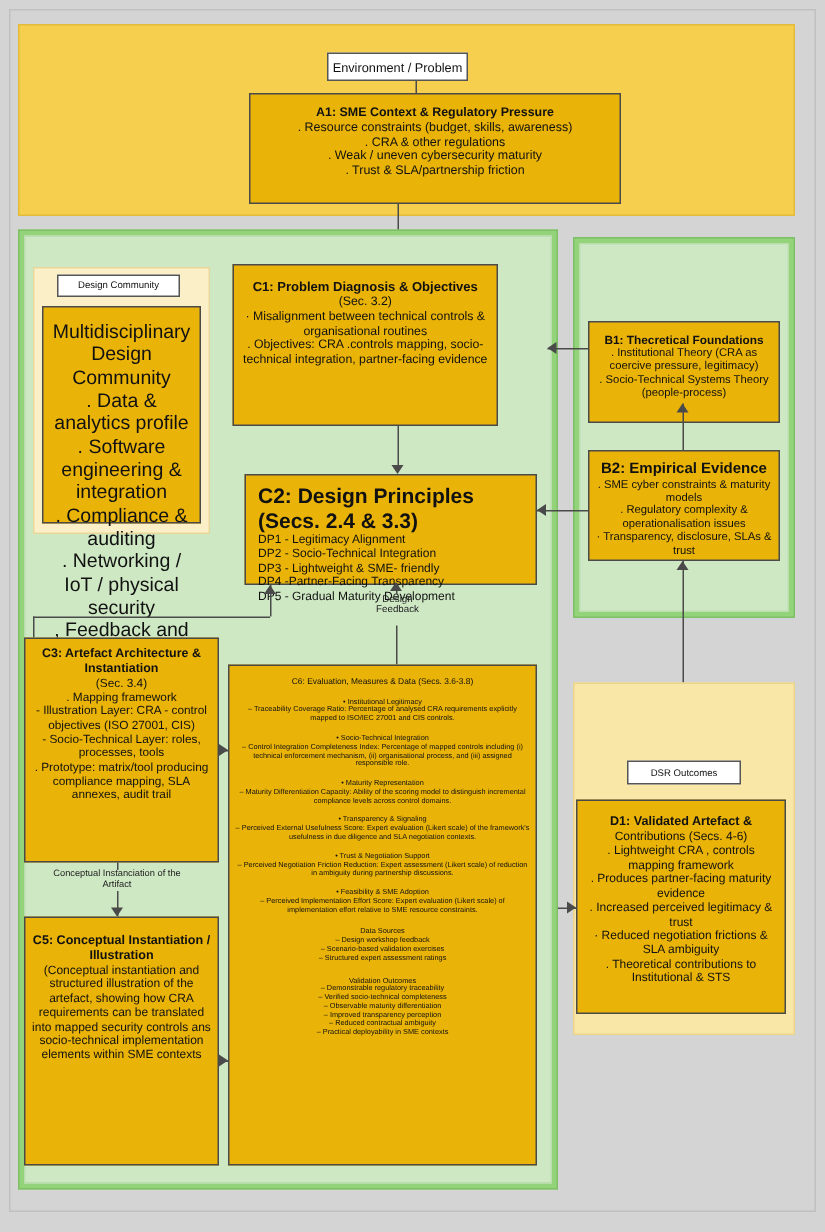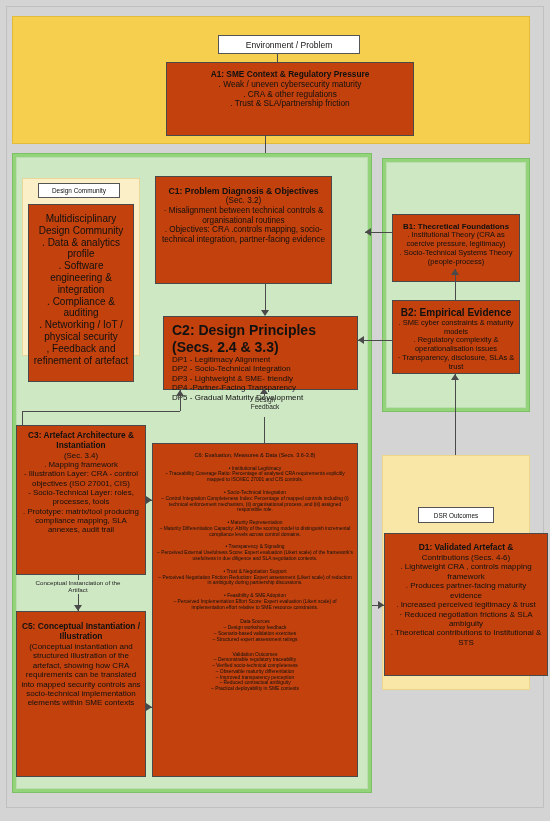--- a/index.html
+++ b/index.html
@@ -13,21 +13,21 @@
   #canvas{position:relative;width:550px;height:821px;}
 
   .frame{
     position:absolute;left:6px;top:6px;width:536px;height:800px;
     background:#d4d4d4;border:1px solid #c0c0c0;
   }
 
   
   .box{
     position:absolute;box-sizing:border-box;
-    background:#c2410c;border:1px solid #4a4a4a;
+    background:#eab308;border:1px solid #4a4a4a;
     text-align:center;line-height:1.18;
     color:#111;
   }
   .tag{
     position:absolute;box-sizing:border-box;
     background:#ffffff;border:1px solid #555;
     text-align:center;color:#111;
     display:flex;align-items:center;justify-content:center;
   }
 
@@ -53,41 +53,42 @@
   .edge-lbl{position:absolute;text-align:center;color:#222;line-height:1.1;}
 </style>
 </head>
 <body>
 
 <div id="canvas">
   <div class="frame"></div>
 
   <div class="panel" id="env-band"></div>
 
-  <div class="tag" style="left:218px;top:35px;width:142px;height:19px;font-size:8.5px;">Environment / Problem</div>
+  <div class="tag" style="left:218px;top:35px;width:94px;height:19px;font-size:8.5px;">Environment / Problem</div>
 
   <div class="box" id="a1-box" style="left:166px;top:62px;width:248px;height:74px;padding:7px 5px 0;font-size:8.3px;">
     <div style="font-weight:bold;">A1: SME Context &amp; Regulatory Pressure</div>
+    <div>. Resource constraints (budget, skills, awareness)</div>
+    <div>. CRA &amp; other regulations</div>
     <div>. Weak / uneven cybersecurity maturity</div>
-    <div>. CRA &amp; other regulations</div>
     <div>. Trust &amp; SLA/partnership friction</div>
   </div>
 
   <div class="ln vl" style="left:277px;top:54px;height:8px;"></div>
 
   <div class="ln vl" style="left:265px;top:136px;height:35px;"></div>
   <div class="arw arw-d" style="left:261px;top:170px;"></div>
 
   <div class="panel" id="design-panel"></div>
   <div class="panel" id="design-inner"></div>
 
   <div class="panel" id="dc-panel"></div>
   <div class="tag" style="left:38px;top:183px;width:82px;height:15px;font-size:6.4px;">Design Community</div>
 
-  <div class="box" id="dc-box" style="left:28px;top:204px;width:106px;height:178px;padding:8px 4px 0;font-size:10px;">
+  <div class="box" id="dc-box" style="left:28px;top:204px;width:106px;height:145px;padding:8px 4px 0;font-size:13px;">
     <div>Multidisciplinary Design Community</div>
     <div>. Data &amp; analytics profile</div>
     <div>. Software engineering &amp; integration</div>
     <div>. Compliance &amp; auditing</div>
     <div>. Networking / IoT / physical security</div>
     <div>, Feedback and refinement of artefact</div>
   </div>
 
   <div class="box" id="c1-box" style="left:155px;top:176px;width:177px;height:108px;padding:9px 5px 0;font-size:8.2px;">
     <div style="font-weight:bold;font-size:8.7px;">C1: Problem Diagnosis &amp; Objectives</div>
@@ -214,21 +215,21 @@
 
   <div class="ln vl" style="left:455px;top:269px;height:31px;"></div>
   <div class="arw arw-u" style="left:451px;top:269px;"></div>
 
   <div class="ln vl" style="left:455px;top:374px;height:81px;"></div>
   <div class="arw arw-u" style="left:451px;top:374px;"></div>
 
   <div class="panel" id="out-panel"></div>
   <div class="tag" style="left:418px;top:507px;width:76px;height:16px;font-size:6.4px;">DSR Outcomes</div>
 
-  <div class="box" id="d1-box" style="left:384px;top:533px;width:164px;height:143px;padding:9px 4px 0;font-size:8px;">
+  <div class="box" id="d1-box" style="left:384px;top:533px;width:140px;height:143px;padding:9px 4px 0;font-size:8px;">
     <div style="font-weight:bold;font-size:8.4px;">D1: Validated Artefact &amp;</div>
     <div>Contributions (Secs. 4-6)</div>
     <div>. Lightweight CRA , controls mapping framework</div>
     <div>. Produces partner-facing maturity evidence</div>
     <div>. Increased perceived legitimacy &amp; trust</div>
     <div>· Reduced negotiation frictions &amp; SLA ambiguity</div>
     <div>. Theoretical contributions to Institutional &amp; STS</div>
   </div>
 
   <div class="ln hl" style="left:372px;top:605px;width:12px;"></div>

